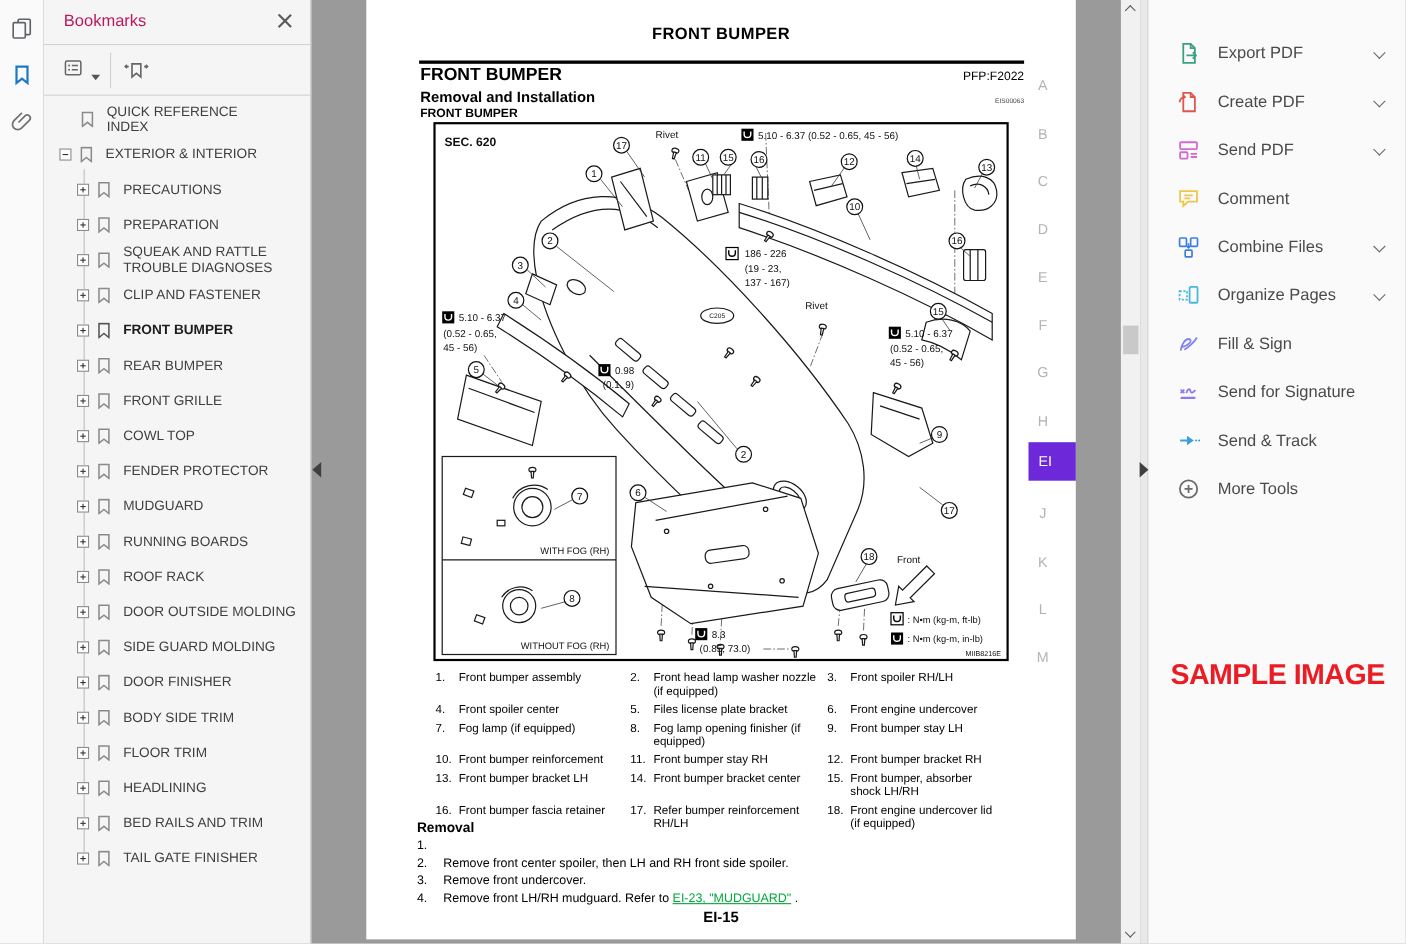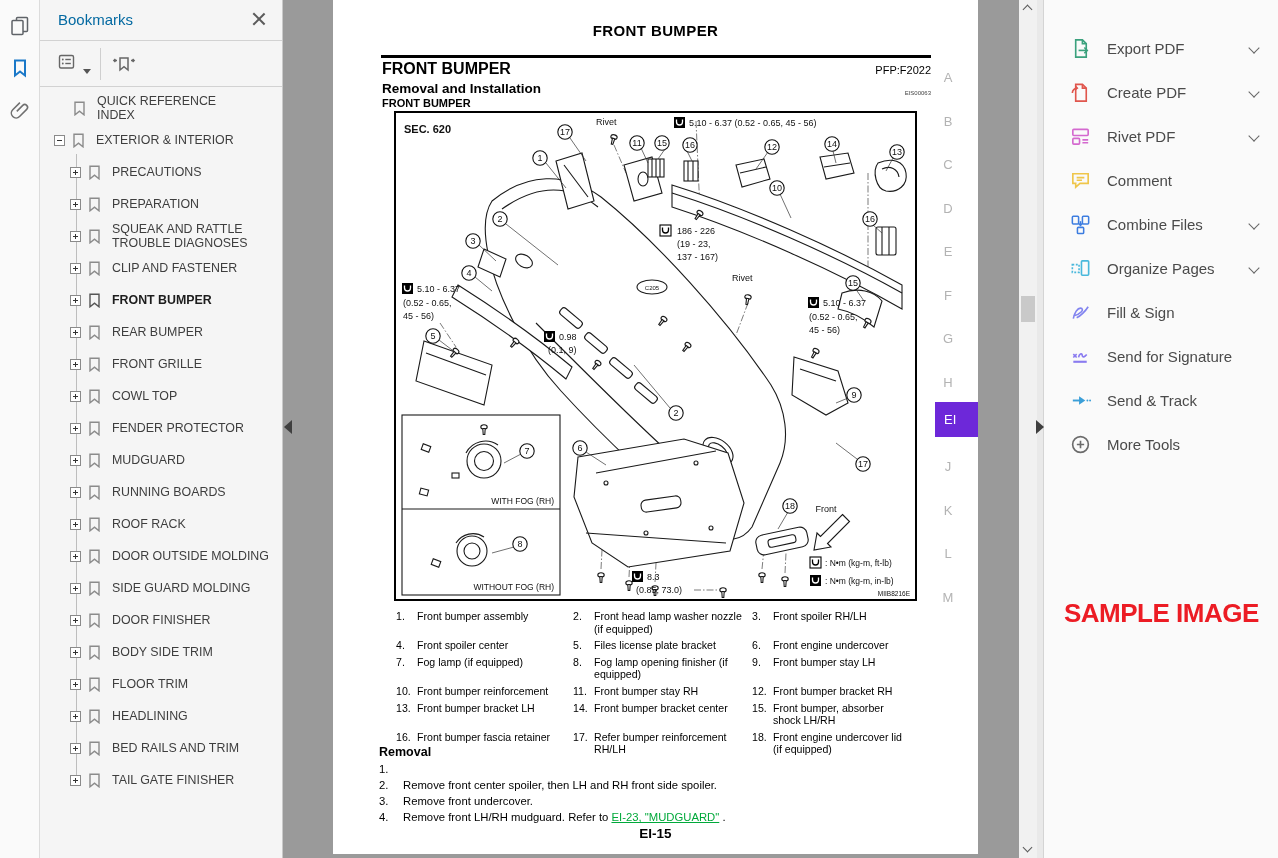--- a/index.html
+++ b/index.html
@@ -6,21 +6,21 @@
   html,body { width:1278px; height:858px; overflow:hidden; font-family:"Liberation Sans",sans-serif; }
   .app { position:relative; width:1278px; height:858px; background:#9a9a9a; }
 
   
   .rail { position:absolute; left:0; top:0; width:40px; height:858px; background:#fafafa; border-right:1px solid #dcdcdc; z-index:5; }
   .rail-ic { position:absolute; left:8px; width:24px; height:24px; display:flex; align-items:center; justify-content:center; }
 
   
   .bpanel { position:absolute; left:40px; top:0; width:243px; height:858px; background:#f5f5f5; border-right:1px solid #c9c9c9; z-index:4; }
   .bp-head { position:absolute; left:0; top:0; width:100%; height:41px; border-bottom:1px solid #d2d2d2; }
-  .bp-title { position:absolute; left:18px; top:11px; font-size:15px; color:#0369a1; }
+  .bp-title { position:absolute; left:18px; top:11px; font-size:15px; color:#be185d; }
   .bp-close { position:absolute; right:14px; top:10px; width:18px; height:18px; cursor:pointer; }
   .bp-close::before,.bp-close::after { content:""; position:absolute; left:8px; top:1px; width:1.6px; height:16px; background:#5b5b5b; }
   .bp-close::before { transform:rotate(45deg);} .bp-close::after { transform:rotate(-45deg);}
   .bp-tools { position:absolute; left:0; top:41px; width:100%; height:46px; border-bottom:1px solid #d2d2d2; }
   .bp-tool { position:absolute; top:11px; width:26px; height:24px; }
   .bp-sep { position:absolute; left:60px; top:7px; width:1px; height:32px; background:#cfcfcf; }
   .caret-dn { display:inline-block; width:0; height:0; border-left:4px solid transparent; border-right:4px solid transparent; border-top:5px solid #555; }
 
   .bm-tree { position:absolute; left:0; top:92px; width:100%; }
   .bm-connector { position:absolute; left:36px; top:62px; height:628px; border-left:1px solid #bdbdbd; }
@@ -935,21 +935,21 @@
       <span class="tlabel">Create PDF</span>
       <span class="tchev"></span>
     </div>
 
     <div class="trow">
       <svg class="ticon" viewBox="0 0 24 24" fill="none" stroke="currentColor" stroke-width="1.7" color="#d469cf">
           <rect x="4" y="4.5" width="16" height="6.5" rx="1"></rect>
           <rect x="4" y="14" width="7" height="6" rx="1"></rect>
           <path d="M14,15.5 h6 M14,18.5 h6"></path>
         </svg>
-      <span class="tlabel">Rivet PDF</span>
+      <span class="tlabel">Send PDF</span>
       <span class="tchev"></span>
     </div>
 
     <div class="trow">
       <svg class="ticon" viewBox="0 0 24 24" fill="none" stroke="currentColor" stroke-width="1.7" color="#efc64a">
           <path d="M4,5 h16 v10 h-8.5 l-4.5,4 v-4 h-3 z"></path>
           <path d="M8,9 h8 M8,11.8 h5.5"></path>
         </svg>
       <span class="tlabel">Comment</span>
     </div>

